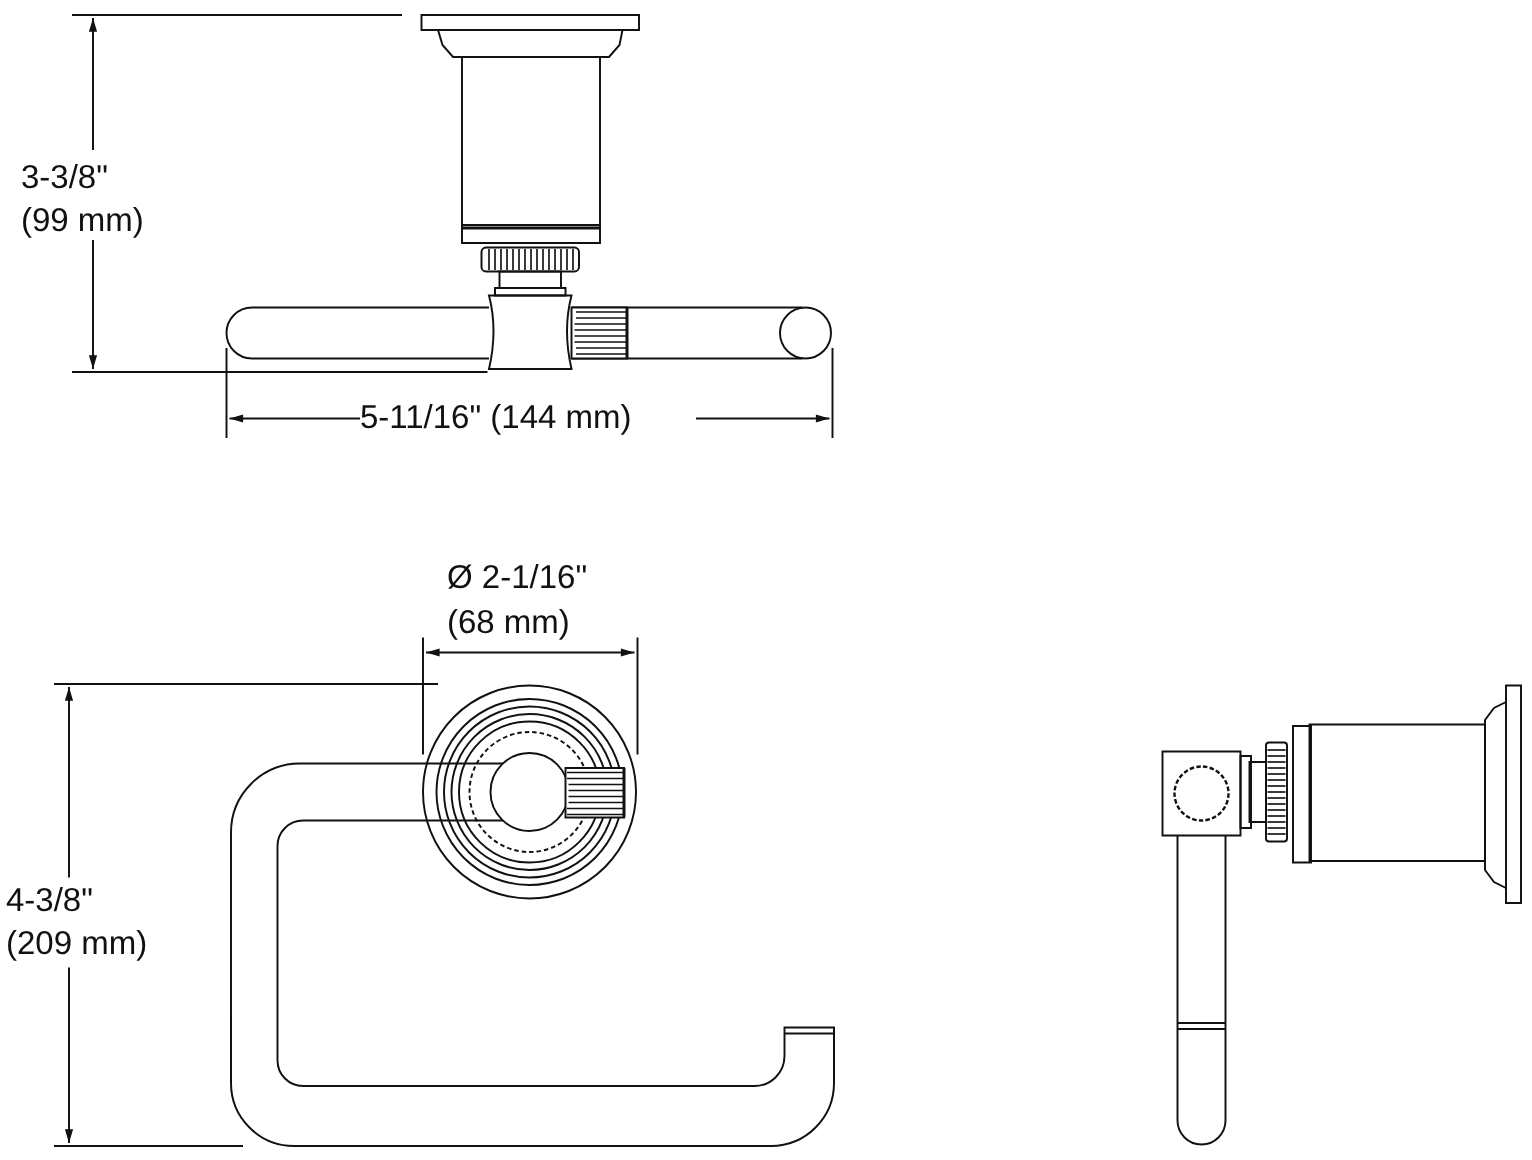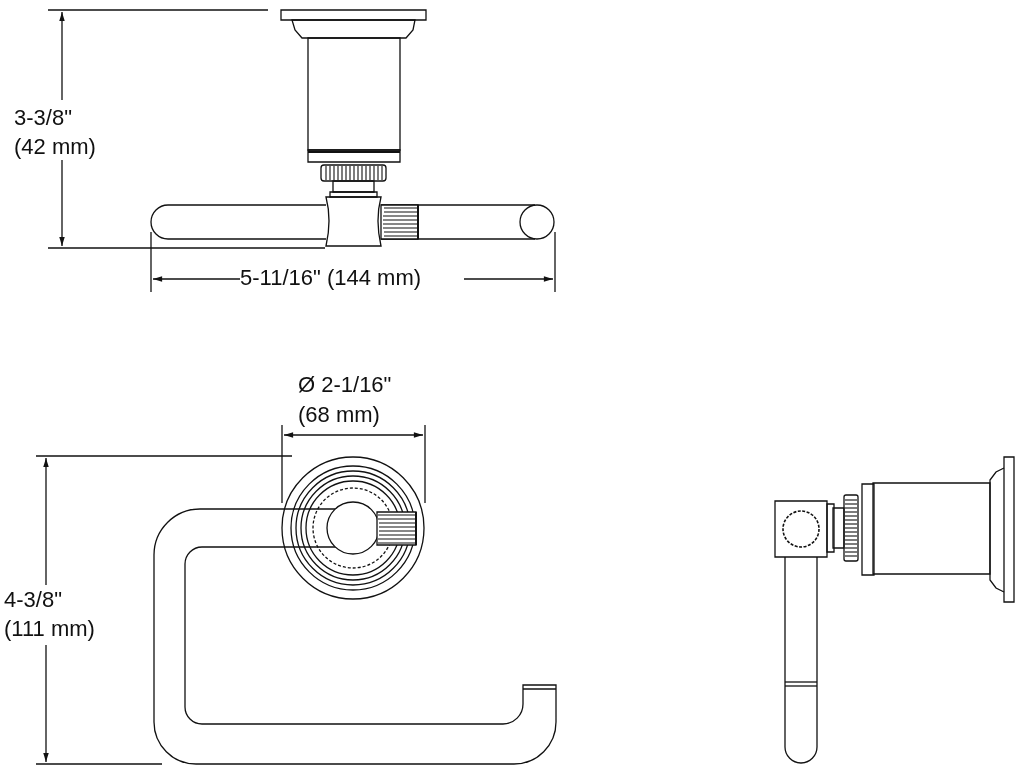--- a/index.html
+++ b/index.html
@@ -144,19 +144,19 @@
     <rect x="827" y="504" width="7" height="48"></rect>
     <rect x="775" y="501" width="52" height="56"></rect>
     <circle cx="801" cy="529" r="18" stroke-dasharray="3 1.5" stroke-width="1.6"></circle>
     <path d="M785,557 L785,747 A16,16 0 0 0 817,747 L817,557"></path>
     <line x1="785" y1="682" x2="817" y2="682"></line>
     <line x1="785" y1="686" x2="817" y2="686"></line>
   </g>
 </svg>
 
 <div class="dim-text" style="left:14px; top:106px;">3-3/8"</div>
-<div class="dim-text" style="left:14px; top:135px;">(42 mm)</div>
+<div class="dim-text" style="left:14px; top:135px;">(99 mm)</div>
 <div class="dim-text" style="left:240px; top:266px;">5-11/16" (144 mm)</div>
 
 <div class="dim-text" style="left:298px; top:373px;">Ø 2-1/16"</div>
 <div class="dim-text" style="left:298px; top:403px;">(68 mm)</div>
 <div class="dim-text" style="left:4px; top:588px;">4-3/8"</div>
-<div class="dim-text" style="left:4px; top:617px;">(111 mm)</div>
+<div class="dim-text" style="left:4px; top:617px;">(209 mm)</div>
 
 </body></html>

